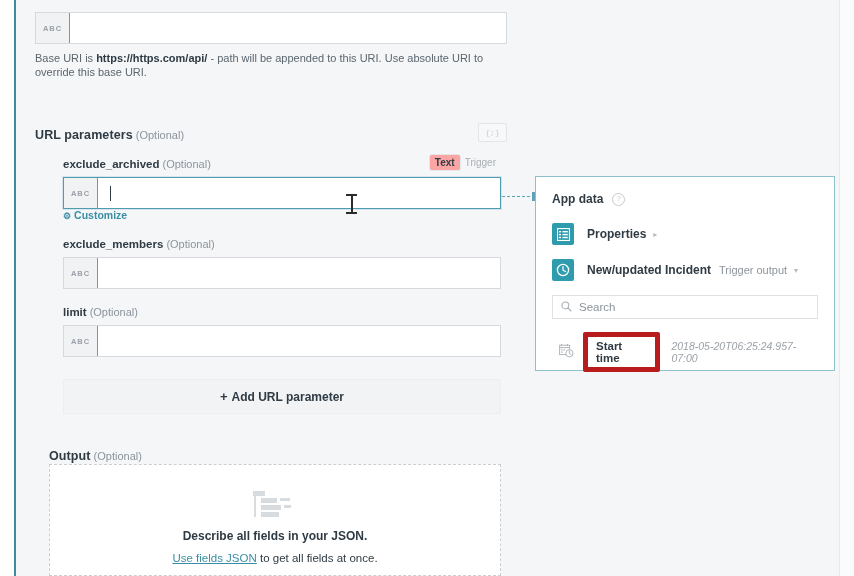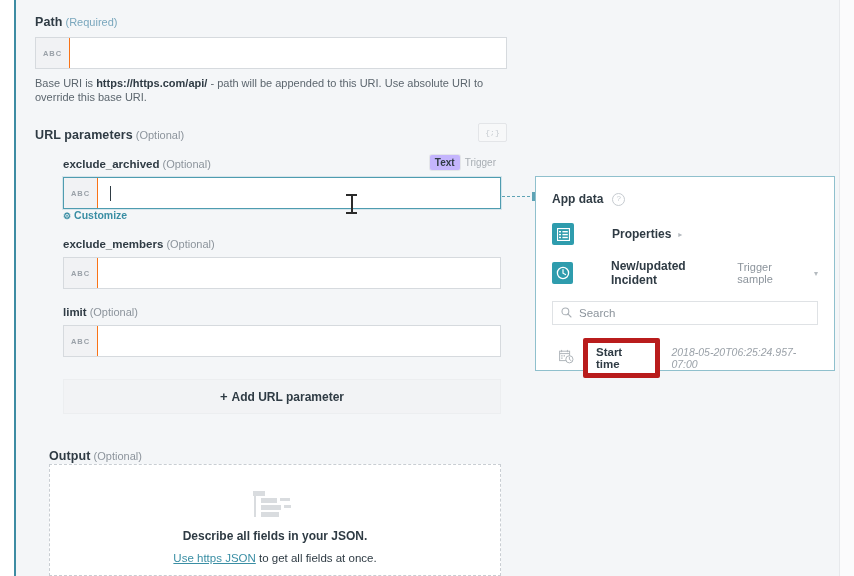--- a/index.html
+++ b/index.html
@@ -171,21 +171,21 @@
     top: -2px;
     display: flex;
     font-size: 10px;
   }
   .seg span {
     padding: 2px 5px;
     border-radius: 2px;
     color: #a8aeb4;
   }
   .seg span.on {
-    background: #c4b5fd;
+    background: #fca5a5;
     color: #2f3b44;
     font-weight: bold;
     box-shadow: 0 0 0 1px #e4e6e9;
   }
   .customize {
     text-align: left;
     font-size: 10.5px;
     color: #3a8ea4;
     font-weight: bold;
   }
@@ -312,21 +312,20 @@
     display: flex;
     align-items: center;
     justify-content: center;
     position: relative;
   }
   .sq-icon svg { display: block; }
   .ad-label {
     font-size: 12px;
     font-weight: bold;
     color: #2f3b44;
-    margin-left: 25px;
   }
   .arrow-right {
     margin-left: 7px;
     font-size: 8px;
     color: #b4babf;
   }
   .trigger-out {
     font-size: 11px;
     color: #8c949c;
     margin-left: 8px;
@@ -383,23 +382,20 @@
   }
   .ibeam i { position: absolute; background: #2b2b2b; display: block; }
 </style>
 </head>
 <body>
 
 <div id="page">
   <div class="canvas">
 
     <div class="path-block">
-      <div class="path-head">
-        <span class="section-title">Path</span><span class="req">(Required)</span>
-      </div>
       <div class="input-row">
         <div class="abc-prefix">ABC</div>
       </div>
       <div class="helper">
         <span>Base URI is </span><b>https://https.com/api/</b><span> - path will be appended to this URI. Use absolute URI to override this base URI.</span>
       </div>
     </div>
 
     <div class="urlparams-head">
       <span class="section-title">URL parameters</span>
@@ -466,21 +462,21 @@
         <i style="left:0;top:0;width:12px;height:5px;"></i>
         <i style="left:1px;top:5px;width:1.5px;height:21px;"></i>
         <i style="left:8px;top:7px;width:16px;height:5px;"></i>
         <i style="left:27px;top:7px;width:10px;height:3px;"></i>
         <i style="left:8px;top:14px;width:20px;height:5px;"></i>
         <i style="left:31px;top:14px;width:7px;height:3px;"></i>
         <i style="left:8px;top:21px;width:18px;height:5px;"></i>
       </div>
       <div class="out-title">Describe all fields in your JSON.</div>
       <div class="out-sub">
-        <a href="#">Use https JSON</a><span> to get all fields at once.</span>
+        <a href="#">Use fields JSON</a><span> to get all fields at once.</span>
       </div>
     </div>
 
     <div class="connector"></div>
     <div class="conn-cap"></div>
 
     <div class="appdata">
       <div class="ad-head">
         <span class="ad-title">App data</span>
         <span class="help-icon">?</span>
@@ -503,21 +499,21 @@
       </div>
 
       <div class="ad-row">
         <span class="sq-icon">
           <svg width="14" height="14" viewBox="0 0 14 14">
             <circle cx="7" cy="7" r="5.6" fill="none" stroke="#ffffff" stroke-width="1.3"></circle>
             <path d="M7 3.6 V7.2 L9.5 8.6" fill="none" stroke="#ffffff" stroke-width="1.2" stroke-linecap="round"></path>
           </svg>
         </span>
         <span class="ad-label">New/updated Incident</span>
-        <span class="trigger-out">Trigger sample</span>
+        <span class="trigger-out">Trigger output</span>
         <span class="caret-down">▾</span>
       </div>
 
       <div class="ad-search">
         <span class="mag">
           <svg width="11" height="11" viewBox="0 0 11 11">
             <circle cx="4.4" cy="4.4" r="3.4" fill="none" stroke="#aab0b6" stroke-width="1.1"></circle>
             <line x1="6.9" y1="6.9" x2="10" y2="10" stroke="#aab0b6" stroke-width="1.1" stroke-linecap="round"></line>
           </svg>
         </span>

